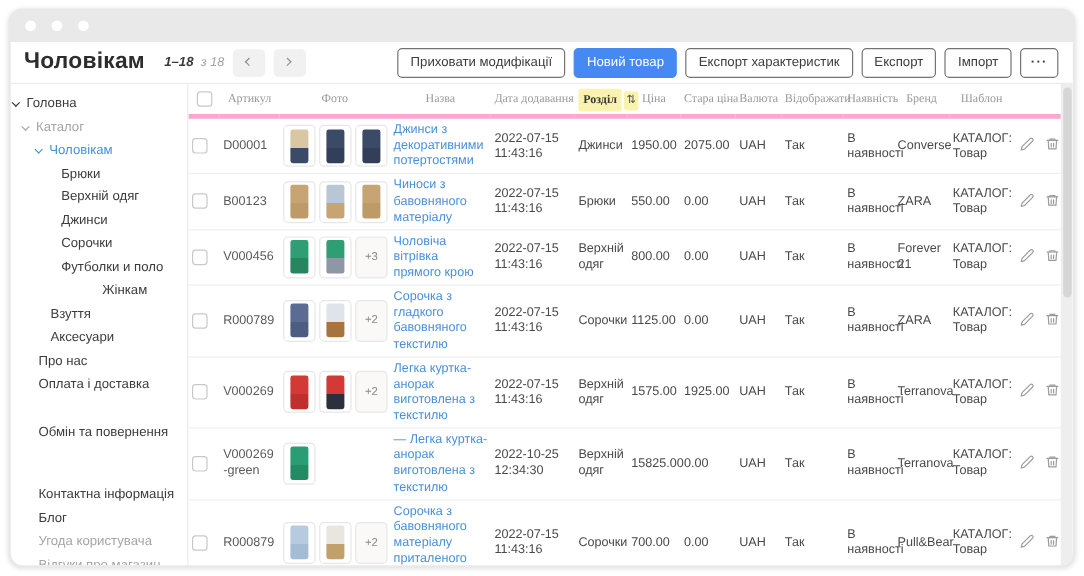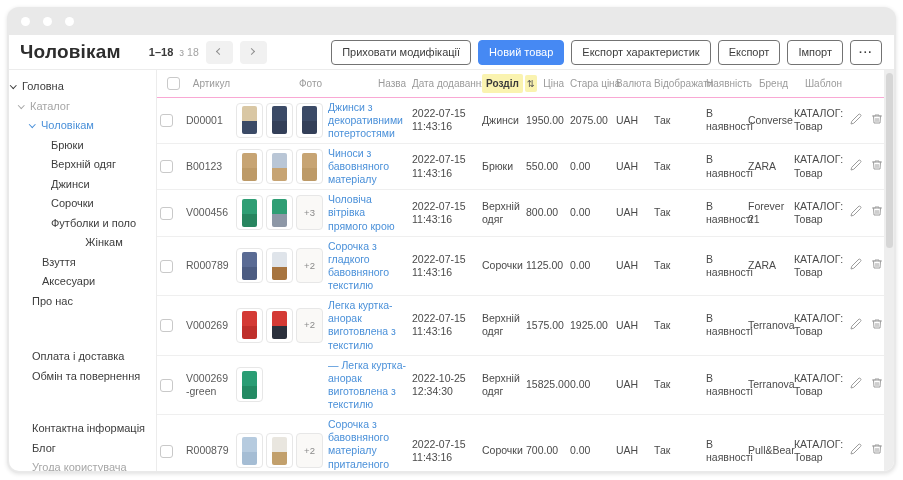--- a/index.html
+++ b/index.html
@@ -9,21 +9,21 @@
             background:#e9e9e9; border-radius:12px; box-shadow:0 1px 4px rgba(0,0,0,.12); }
   .titlebar { height:28px; display:flex; align-items:center; padding-left:14px; }
   .dot { width:9px; height:9px; border-radius:50%; background:#fff; margin-right:13px; }
 
   .content { position:absolute; left:2px; right:2px; top:28px; bottom:2px; background:#fff;
              border-radius:0 0 10px 10px; overflow:hidden; display:flex; flex-direction:column; }
 
   .toolbar { height:35px; flex-shrink:0; display:flex; align-items:center; padding:0 12px 0 11px;
              border-bottom:1px solid #ececec; }
   .page-title { font-size:19px; font-weight:700; color:#2d2d2d; letter-spacing:.2px; }
-  .pag { margin-left:28px; font-size:11px; }
+  .pag { margin-left:16px; font-size:11px;font-style:italic; }
   .pag .range { font-weight:700; color:#3a3a3a; }
   .pag .total { color:#a3a3a3; margin-left:3px; font-size:10.5px; }
   .nav-btn { width:27px; height:23px; margin-left:7px; background:#f1f1f1; border:none; border-radius:4px;
              cursor:pointer; position:relative; }
   .nav-btn .ch { position:absolute; top:8px; left:11px; width:5px; height:5px;
                  border-left:1.6px solid #8f8f8f; border-bottom:1.6px solid #8f8f8f; }
   .nav-btn.prev .ch { transform:rotate(45deg); }
   .nav-btn.next .ch { transform:rotate(-135deg); left:9px; }
   .spacer { flex:1; }
   .tb-btn { height:25px; margin-left:7px; padding:0 10px; background:#fff; border:1px solid #737373;
@@ -36,22 +36,22 @@
   .sidebar { width:148px; flex-shrink:0; border-right:1px solid #ececec; padding-top:7px; overflow:hidden; }
   .side-item { position:relative; height:19.5px; line-height:19.5px; font-size:11px; color:#3c3c3c;
                cursor:pointer; white-space:nowrap; }
   .side-item.muted { color:#a6a6a6; }
   .side-item.active { color:#4a90d9; }
   .chev { position:absolute; top:6px; width:4.5px; height:4.5px;
           border-right:1.4px solid currentColor; border-bottom:1.4px solid currentColor; transform:rotate(45deg); }
 
   .main { flex:1; position:relative; overflow:hidden; }
   table { border-collapse:collapse; table-layout:fixed; width:727px; }
-  th { height:27px; font-weight:400; font-size:10px; color:#9b9b9b; text-align:right;
-       padding:0 3px; white-space:nowrap; border-bottom:1px solid #f9a8d4; overflow:visible; }
+  th { height:27px; font-weight:400; font-size:10px; color:#9b9b9b; text-align:center;
+       padding:0 3px; white-space:nowrap; border-bottom:4px solid #f9a8d4; overflow:visible;font-family:Liberation Serif, serif; }
   .hl { background:#faf3b0; color:#3a3a3a; font-weight:700; padding:4px 4px; border-radius:2px; }
   .sort-badge { background:#faf3b0; color:#555; margin-left:2px; padding:3px 2px; border-radius:2px; font-size:9.5px; }
   td { height:41px; padding:3px 3px; vertical-align:middle; font-size:10.5px; color:#4a4a4a;
        line-height:1.25; border-bottom:1px solid #efefef; }
   td.article { color:#5a5a5a; word-break:break-word; }
   td.num { white-space:nowrap; }
   .name-link { color:#4a90d9; text-decoration:none; cursor:pointer; }
   .thumbs { display:flex; gap:3px; }
   .thumb { width:27px; height:35px; border:1px solid #e7e7e7; border-radius:4px; background:#fff;
            display:flex; align-items:center; justify-content:center; overflow:hidden; cursor:pointer; flex-shrink:0; }
@@ -97,22 +97,22 @@
           <div class="side-item active" style="padding-left: 32px;"><span class="chev" style="left: 21px;"></span><span>Чоловікам</span></div>
           <div class="side-item normal" style="padding-left: 42px;"><span>Брюки</span></div>
           <div class="side-item normal" style="padding-left: 42px;"><span>Верхній одяг</span></div>
           <div class="side-item normal" style="padding-left: 42px;"><span>Джинси</span></div>
           <div class="side-item normal" style="padding-left: 42px;"><span>Сорочки</span></div>
           <div class="side-item normal" style="padding-left: 42px;"><span>Футболки и поло</span></div>
           <div class="side-item normal" style="padding-left: 43px; text-align: center;"><span>Жінкам</span></div>
           <div class="side-item normal" style="padding-left: 33px;"><span>Взуття</span></div>
           <div class="side-item normal" style="padding-left: 33px;"><span>Аксесуари</span></div>
           <div class="side-item normal" style="padding-left: 23px;"><span>Про нас</span></div>
-          <div class="side-item normal" style="padding-left: 23px; margin-top: 36px;"><span>Оплата і доставка</span></div>
-          <div class="side-item normal" style="padding-left: 23px;"><span>Обмін та повернення</span></div>
+          <div class="side-item normal" style="padding-left: 23px;"><span>Оплата і доставка</span></div>
+          <div class="side-item normal" style="padding-left: 23px; margin-top: 20px;"><span>Обмін та повернення</span></div>
           <div class="side-item normal" style="padding-left: 23px; margin-top: 33px;"><span>Контактна інформація</span></div>
           <div class="side-item normal" style="padding-left: 23px;"><span>Блог</span></div>
           <div class="side-item muted" style="padding-left: 23px;"><span>Угода користувача</span></div>
           <div class="side-item muted" style="padding-left: 23px;"><span>Відгуки про магазин</span></div>
           <div class="side-item muted" style="padding-left: 23px;"><span>Мапа сайту</span></div>
         </nav>
       <div class="main">
         <table>
           <colgroup id="cols">
               <col style="width: 26px;">

